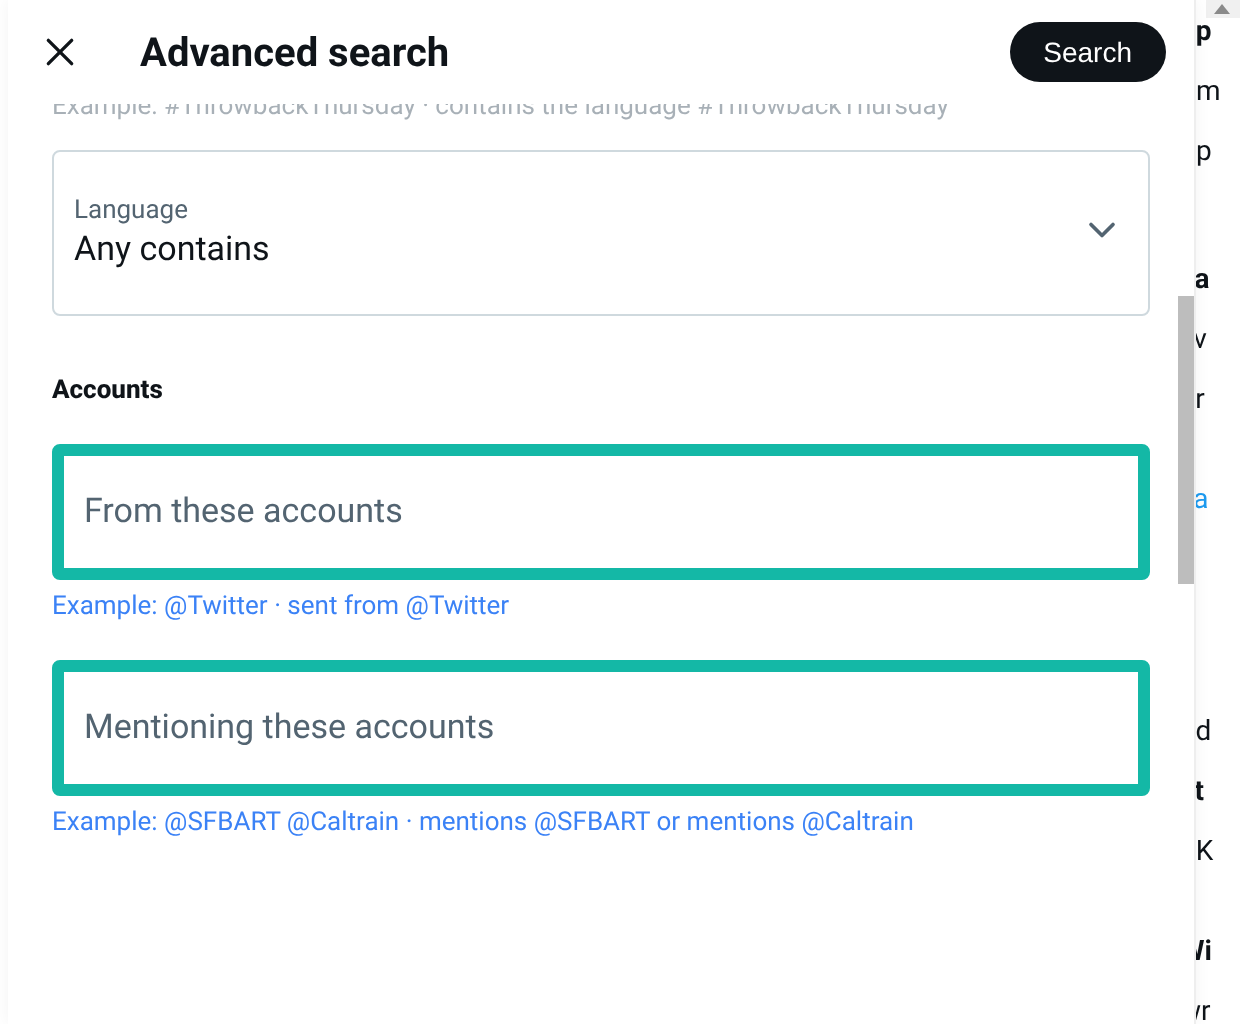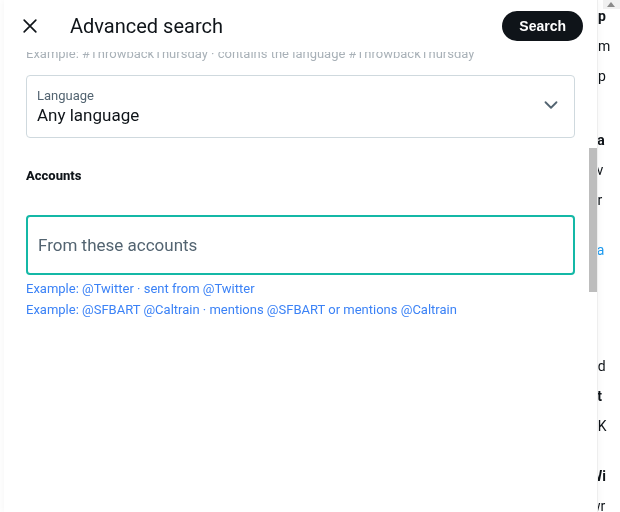--- a/index.html
+++ b/index.html
@@ -50,31 +50,31 @@
       height: 24px;
       display: flex;
       align-items: center;
       justify-content: center;
       cursor: pointer;
       border-radius: 999px;
     }
     .close-btn svg { width: 20px; height: 20px; }
     .modal-title {
       font-size: 20px;
-      font-weight: 400;
+      font-weight: 700;
       flex: 1;
     }
     .search-btn {
       background: #0f1419;
       color: #fff;
       border: none;
       border-radius: 999px;
       padding: 7px 17px;
       font-size: 14px;
-      font-weight: 700;
+      font-weight: 400;
       cursor: pointer;
     }
     .modal-content {
       flex: 1;
       overflow-y: auto;
       padding: 0 22px;
     }
     .example-text {
       font-size: 13px;
       color: #3b82f6;
@@ -83,21 +83,21 @@
     }
     .truncated-example {
       color: #536471;
       font-size: 13px;
       white-space: nowrap;
       overflow: hidden;
     }
     .field {
       border: 1px solid #cfd9de;
       border-radius: 4px;
-      padding: 12px 10px;
+      padding: 22px 10px;
       margin-top: 14px;
       position: relative;
       cursor: text;
     }
     .field-small-label {
       font-size: 13px;
       color: #536471;
     }
     .field-value {
       font-size: 17px;
@@ -105,24 +105,24 @@
       margin-top: 2px;
     }
     .field-select .chevron {
       position: absolute;
       right: 12px;
       top: 50%;
       transform: translateY(-50%);
     }
     .field-select .chevron svg { width: 22px; height: 22px; fill: #536471; }
     .input-field {
-      border: 2px solid #14b8a6;
+      border: 6px solid #14b8a6;
       border-radius: 4px;
       padding: 18px 10px;
-      margin-top: 32px;
+      margin-top: 19px;
       cursor: text;
     }
     .input-field input {
       border: none;
       outline: none;
       font-size: 17px;
       width: 100%;
       color: #0f1419;
       background: transparent;
       font-family: inherit;
@@ -197,33 +197,36 @@
     </div>
     <div class="modal-title">Advanced search</div>
     <button class="search-btn">Search</button>
   </div>
 
   <div class="modal-content">
     <div class="truncated-example" style="margin-top:-6px; opacity:0.5;">Example: #ThrowbackThursday · contains the language #ThrowbackThursday</div>
 
     <div class="field field-select">
       <div class="field-small-label">Language</div>
-      <div class="field-value">Any language</div>
+      <div class="field-value">Any contains</div>
       <span class="chevron">
         <svg viewBox="0 0 24 24">
             <path d="M6 9 L12 15 L18 9" stroke="#536471" stroke-width="2" fill="none" stroke-linecap="round" stroke-linejoin="round"></path>
           </svg>
       </span>
     </div>
 
     <div class="section-title">Accounts</div>
 
     <div class="input-field">
       <input type="text" placeholder="From these accounts" style="">
     </div>
     <div class="example-text">Example: @Twitter · sent from @Twitter</div>
 
 
+    <div class="input-field">
+      <input type="text" placeholder="Mentioning these accounts" style="">
+    </div>
     <div class="example-text">Example: @SFBART @Caltrain · mentions @SFBART or mentions @Caltrain</div>
   </div>
 
   <div class="right-scrollbar-thumb"></div>
 </div>
 
 </body></html>

